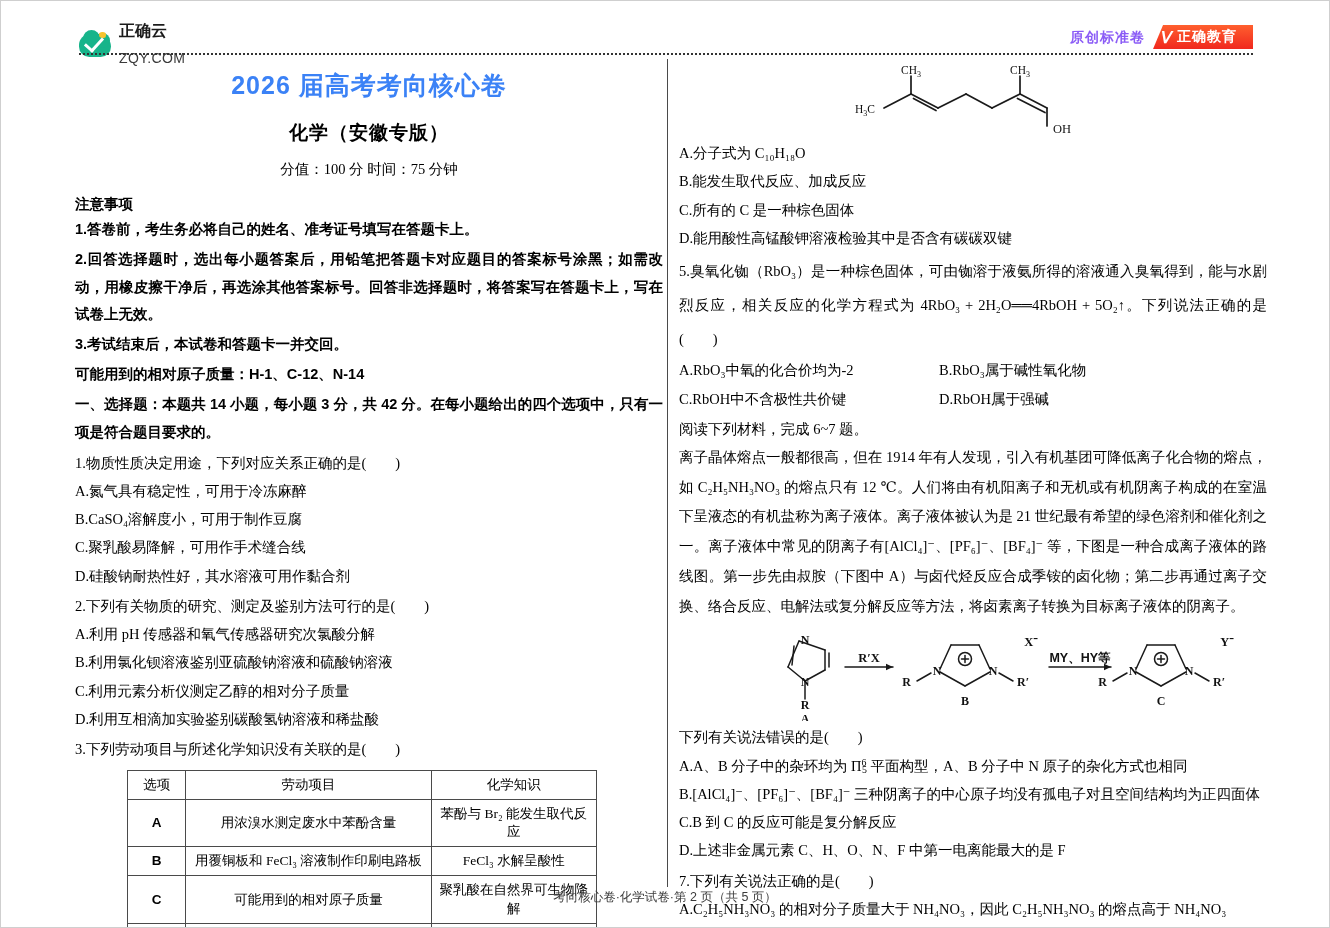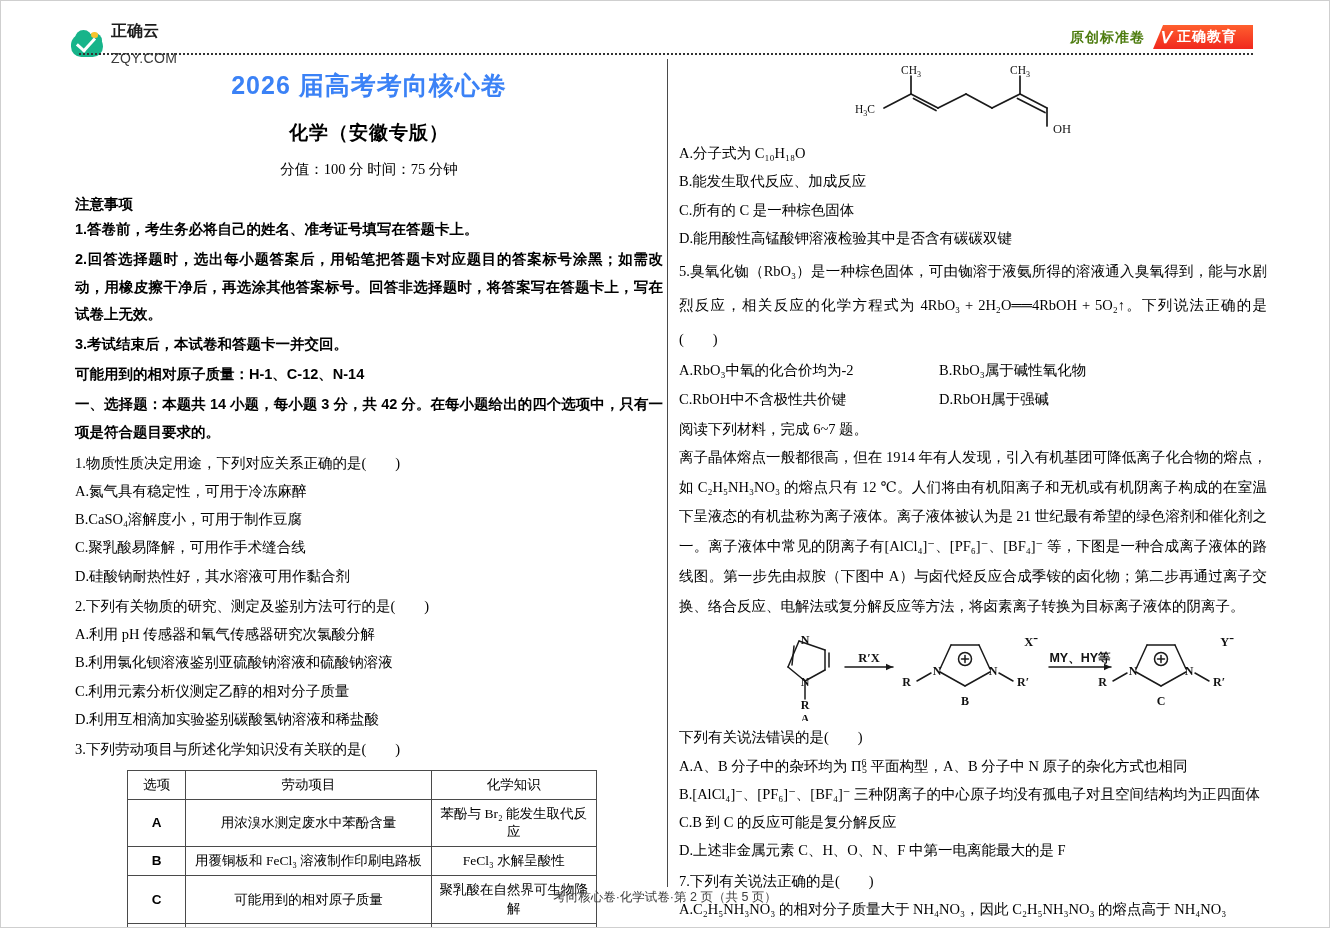--- a/index.html
+++ b/index.html
@@ -21,21 +21,21 @@
   }
   
   .hdr {
     position: absolute;
     left: 0; top: 0;
     width: 1330px;
     height: 55px;
   }
   .logo-wrap {
     position: absolute;
-    left: 70px; top: 22px;
+    left: 78px; top: 22px;
     display: flex;
     align-items: center;
     gap: 6px;
   }
   .logo-mark {
     position: relative;
     width: 34px; height: 28px;
   }
   .logo-mark .cloud {
     position: absolute;
@@ -94,21 +94,21 @@
   }
   .hdr-right {
     position: absolute;
     right: 78px; top: 24px;
     display: flex;
     align-items: stretch;
     height: 24px;
   }
   .ribbon-a {
     background: #ffffff;
-    color: #4d7c0f;
+    color: #8b5cf6;
     font-family: "Liberation Sans", sans-serif;
     font-size: 14px;
     font-weight: bold;
     padding: 0 8px 0 10px;
     display: flex;
     align-items: center;
     letter-spacing: 1px;
     border-top: 2px solid #fff;
   }
   .ribbon-b {

